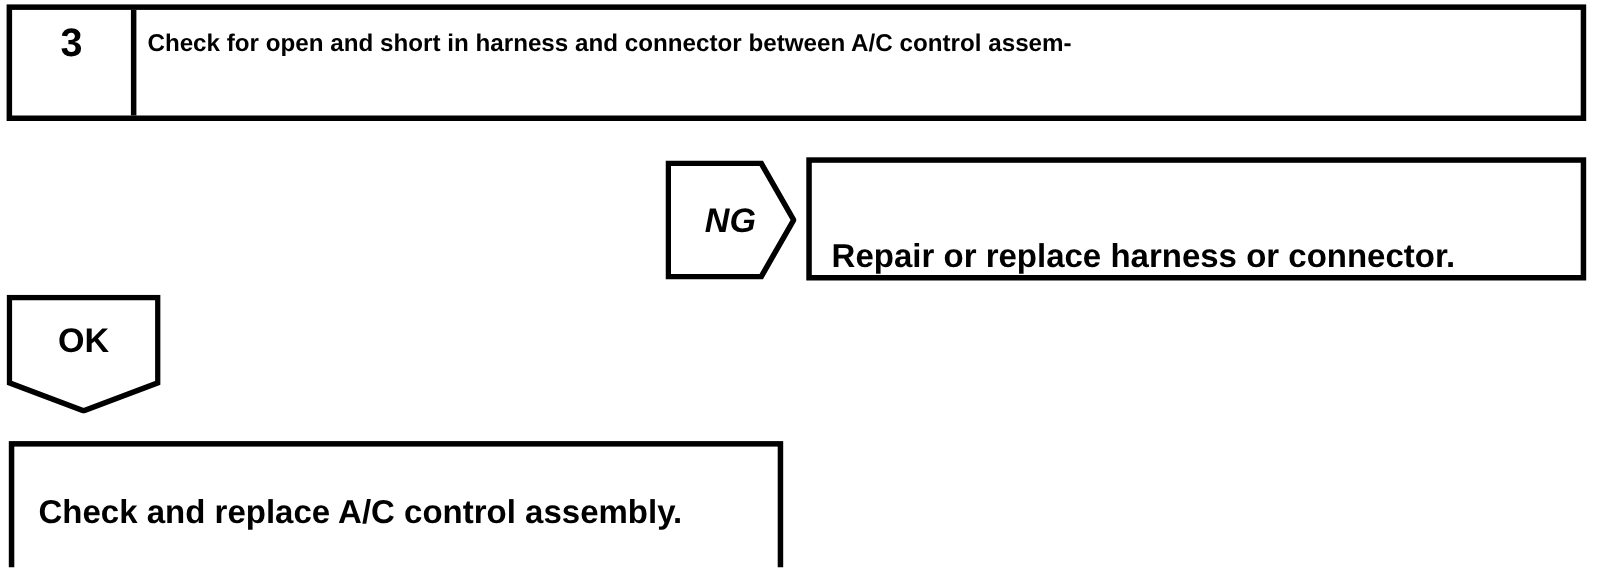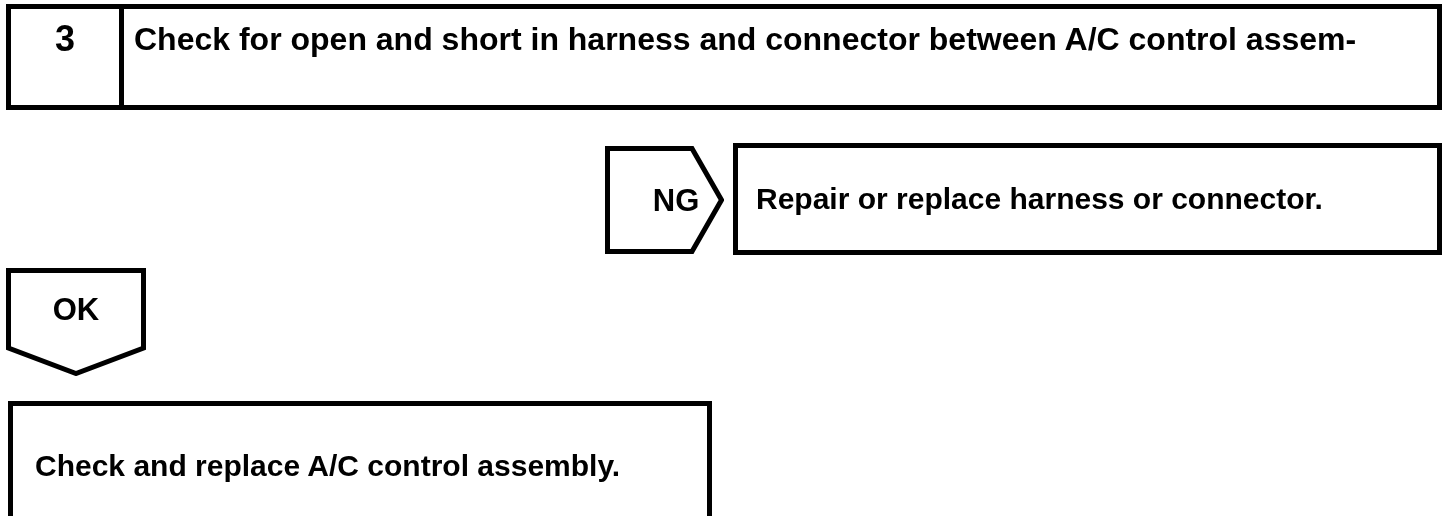--- a/index.html
+++ b/index.html
@@ -39,21 +39,21 @@
     justify-content: center;
     align-items: flex-start;
     padding-top: 12px;
     font-size: 36px;
     line-height: 36px;
     flex: 0 0 auto;
   }
   .step-instruction-cell {
     flex: 1 1 auto;
     padding: 14px 6px 0 10px;
-    font-size: 32px;
+    font-size: 22px;
     line-height: 32px;
   }
   .instruction-line {
     white-space: nowrap;
   }
   .connector {
     position: absolute;
   }
   .connector svg {
     display: block;
@@ -66,44 +66,45 @@
     font-size: 31px;
     line-height: 31px;
   }
   .ng-connector {
     left: 605px;
     top: 146px;
     width: 119px;
     height: 108px;
   }
   .ng-connector .connector-label {
-    left: 16px;
+    left: 4px;
     top: 0;
     width: 110px;
     height: 108px;
+    font-style: italic;
   }
   .ok-connector {
     left: 6px;
     top: 268px;
     width: 112px;
     height: 108px;
   }
   .ok-connector .connector-label {
     left: 0;
     top: 0;
     width: 140px;
     height: 82px;
   }
   .ng-action-box {
     left: 733px;
     top: 143px;
     width: 709px;
     height: 112px;
     display: flex;
-    align-items: center;
+    align-items: flex-end;
     padding-left: 18px;
     font-size: 30px;
     line-height: 32px;
   }
   .ok-action-box {
     left: 8px;
     top: 401px;
     width: 704px;
     height: 130px;
     display: flex;

